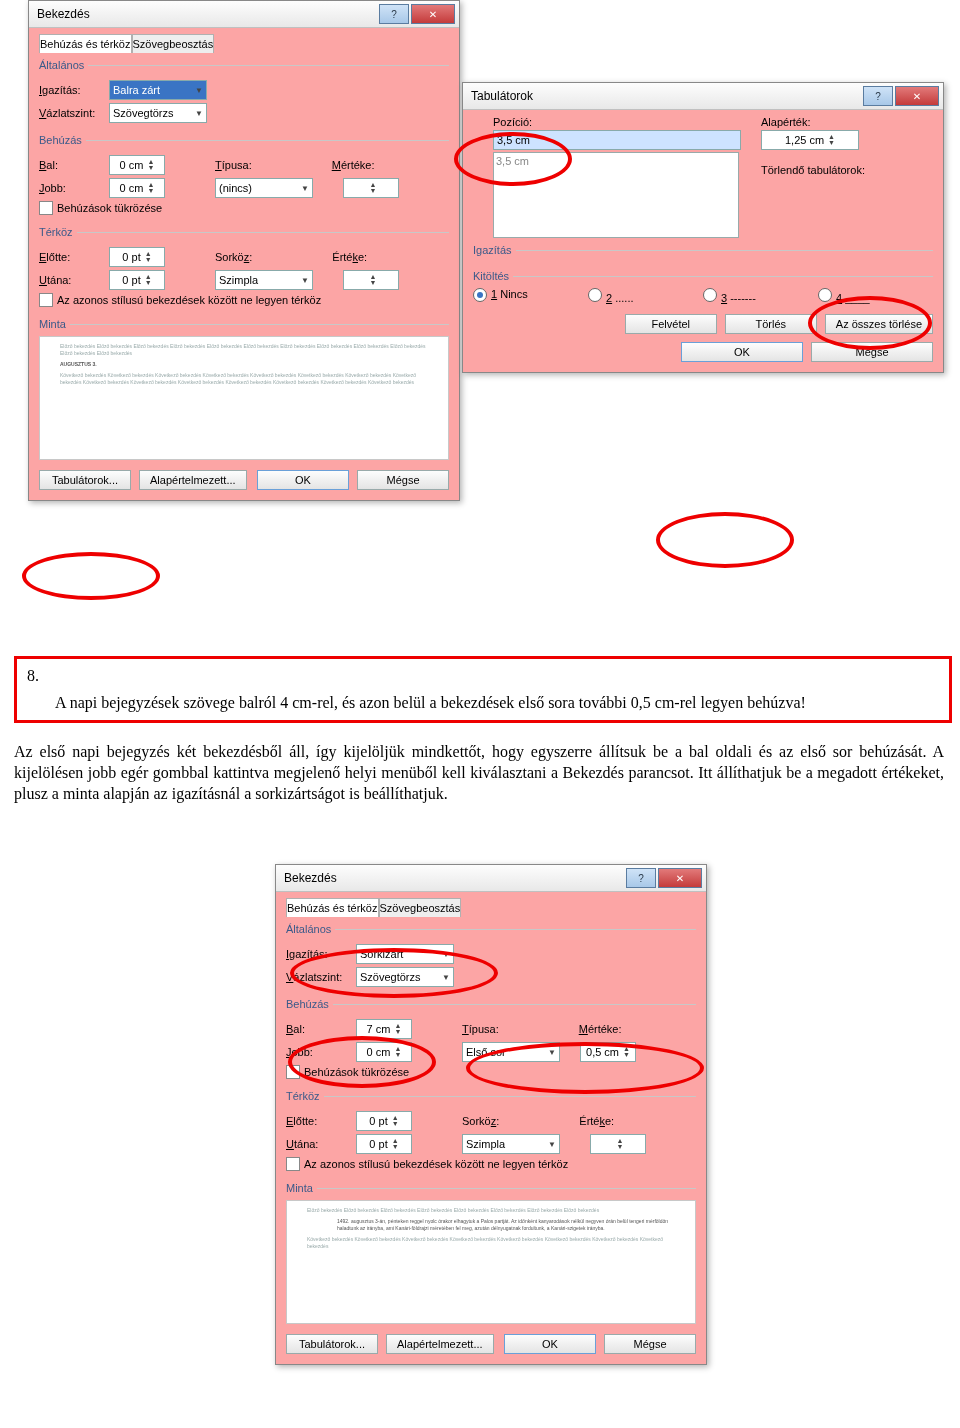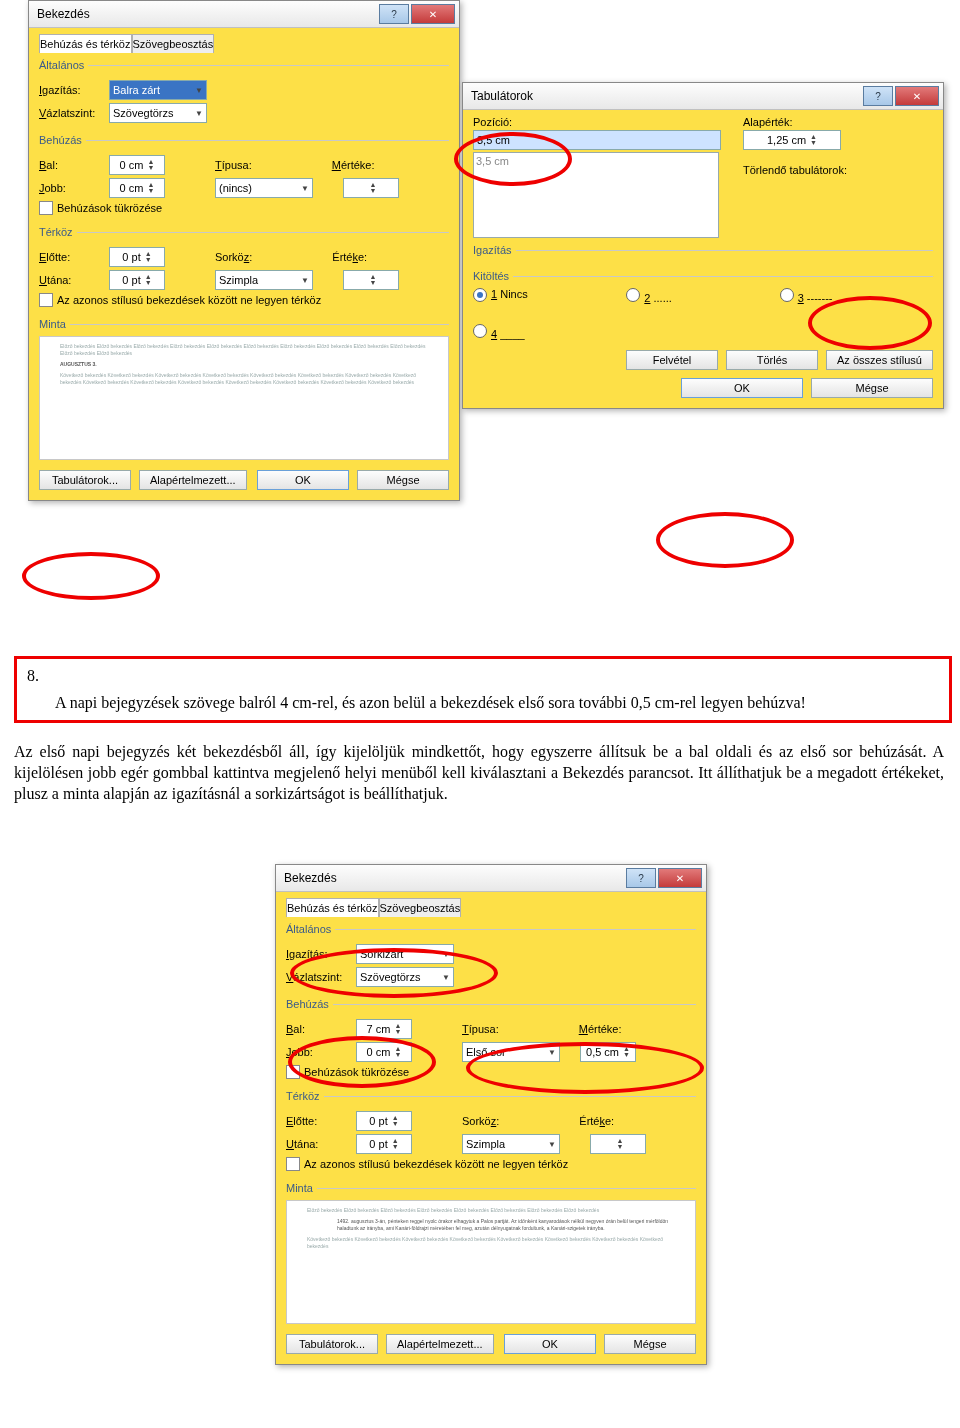--- a/index.html
+++ b/index.html
@@ -7,21 +7,21 @@
     padding: 0;
     font-family: "Segoe UI", Tahoma, sans-serif;
     background: #fff;
     font-size: 11px;
     color: #000;
     width: 960px;
   }
   .canvas { position: relative; width: 960px; height: 1428px; }
   .dialog {
     position: absolute;
-    background: #fde047;
+    background: #fca5a5;
     border: 1px solid #888;
     box-shadow: 2px 2px 6px rgba(0,0,0,0.3);
   }
   .titlebar {
     height: 26px;
     background: linear-gradient(#fdfdfd, #e8e8e8);
     border-bottom: 1px solid #c0c0c0;
     display: flex;
     align-items: center;
     padding: 0 4px;
@@ -235,21 +235,21 @@
     </div>
   </div>
 
   <div class="dialog" style="left:462px; top:82px; width:480px;">
     <div class="titlebar">
       <span class="title">Tabulátorok</span>
       <span class="winbtn help">?</span>
       <span class="winbtn close">✕</span>
     </div>
     <div class="body">
-      <div style="display:flex; gap:20px;">
+      <div style="display:flex; gap:20px;margin-left:20px;">
         <div style="flex:1;">
           <div style="margin-bottom:2px;">Pozíció:</div>
           <div class="combo" style="width:240px; background:#cde3ff;">
               <span>3,5 cm</span>
             </div>
           <div class="listbox" style="width:240px; margin-top:2px;"><span>3,5 cm</span></div>
         </div>
         <div style="width:190px;">
           <div style="margin-bottom:2px;">Alapérték:</div>
           <span class="spin" style="width:90px;">
@@ -262,32 +262,32 @@
           <div style="margin-top:14px;">Törlendő tabulátorok:</div>
         </div>
       </div>
 
       <fieldset class="group">
           <legend>Igazítás</legend>
       </fieldset>
 
       <fieldset class="group">
           <legend>Kitöltés</legend>
-        <div style="display:grid; grid-template-columns: repeat(3,1fr); row-gap:20px;">
+        <div style="display:grid; grid-template-columns: repeat(4,1fr); row-gap:6px;">
           <label><span class="radio on"></span><u>1</u> Nincs</label>
           <label><span class="radio"></span><u>2</u> ......</label>
           <label><span class="radio"></span><u>3</u> -------</label>
           <label><span class="radio"></span><u>4</u> ____</label>
         </div>
       </fieldset>
 
       <div class="buttonrow">
         <div class="btn">Felvétel</div>
         <div class="btn">Törlés</div>
-        <div class="btn">Az összes stílusú</div>
+        <div class="btn">Az összes törlése</div>
       </div>
       <div class="buttonrow">
         <div class="btn primary" style="min-width:100px;">OK</div>
         <div class="btn" style="min-width:100px;">Mégse</div>
       </div>
     </div>
   </div>
 
   <div class="hilite" style="left:454px; top:132px; width:110px; height:46px;"></div>
   <div class="hilite" style="left:808px; top:296px; width:116px; height:46px;"></div>

